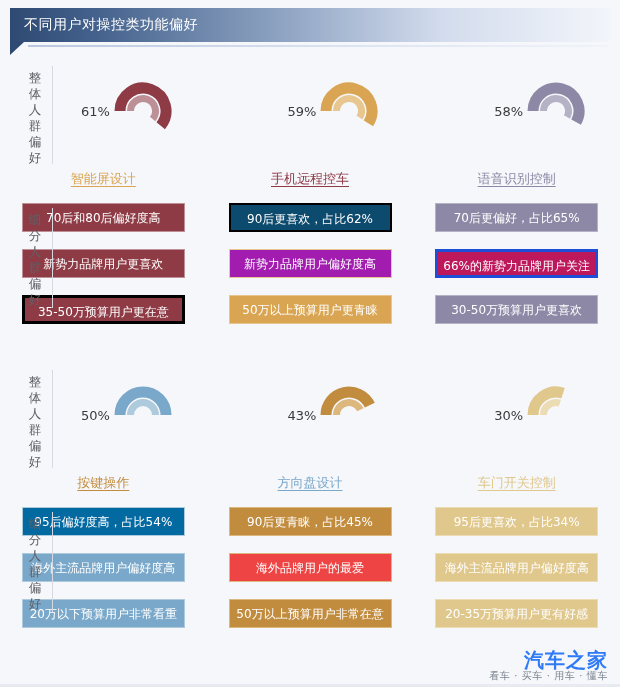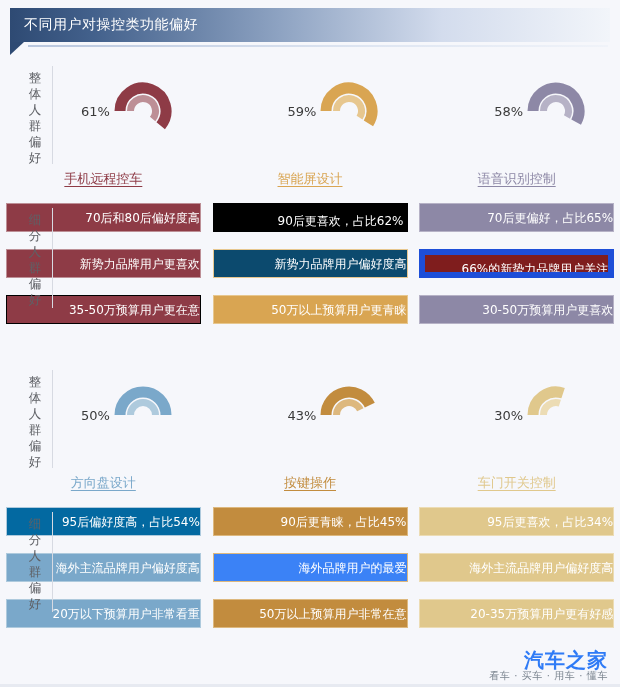--- a/index.html
+++ b/index.html
@@ -72,22 +72,22 @@
   .ftitle{
     font-size:13px;text-decoration:underline;text-underline-offset:3px;
     white-space:nowrap;
   }
 
   
   .tags{padding-top:10px;}
   .tag-row{display:flex;height:30px;margin-bottom:16px;}
   .tag-cell{flex:1;display:flex;align-items:center;justify-content:center;}
   .tag{
-    width:195px;height:29px;line-height:29px;
-    text-align:right;color:#ffffff;font-size:12px;
+    width:163px;height:29px;line-height:29px;
+    text-align:center;color:#ffffff;font-size:12px;
     white-space:nowrap;overflow:hidden;
     box-sizing:border-box;
   }
 
   
   .footer{
     position:absolute;left:0;bottom:0;width:620px;height:36px;
   }
   .logo{
     position:absolute;right:12px;bottom:6px;text-align:right;
@@ -150,64 +150,64 @@
          <div class="pct">58%</div>
          <svg class="donut" width="62" height="62" viewBox="0 0 62 62">
       <path d="M 8 30.999999999999996 A 23 23 0 1 1 51.15505364100886 42.08033450433945" fill="none" stroke="#8d88a6" stroke-width="11"></path>
       <path d="M 18.5 31 A 12.5 12.5 0 1 1 41.9538335005483 37.021920926271434" fill="none" stroke="#b6b2c6" stroke-width="7"></path>
     </svg>
        </div>
         </div>
       </div>
       <div class="title-row">
         <div class="title-cell">
+          <a class="ftitle" href="#" style="color:#d9a552;text-decoration-color:#d9a552">智能屏设计</a>
+        </div>
+        <div class="title-cell">
           <a class="ftitle" href="#" style="color:#8e3b46;text-decoration-color:#8e3b46">手机远程控车</a>
-        </div>
-        <div class="title-cell">
-          <a class="ftitle" href="#" style="color:#d9a552;text-decoration-color:#d9a552">智能屏设计</a>
         </div>
         <div class="title-cell">
           <a class="ftitle" href="#" style="color:#8d88a6;text-decoration-color:#8d88a6">语音识别控制</a>
         </div>
       </div>
       <div class="vlabel" style="top: 156px;">
         <span>细</span>
         <span>分</span>
         <span>人</span>
         <span>群</span>
         <span>偏</span>
         <span>好</span>
       </div>
       <div class="vdivider" style="top: 152px; height: 100px;"></div>
       <div class="tags">
         <div class="tag-row">
           <div class="tag-cell">
             <div class="tag" style="background:#8e3b46;border:1px solid #bd8f96">70后和80后偏好度高</div>
           </div>
           <div class="tag-cell">
-            <div class="tag" style="background:#000000;border:4px solid #000000">90后更喜欢，占比62%</div>
+            <div class="tag" style="background:#0c4a6e;border:2px solid #000000">90后更喜欢，占比62%</div>
           </div>
           <div class="tag-cell">
             <div class="tag" style="background:#8d88a6;border:1px solid #b6b2c6">70后更偏好，占比65%</div>
           </div>
         </div>
         <div class="tag-row">
           <div class="tag-cell">
             <div class="tag" style="background:#8e3b46;border:1px solid #bd8f96">新势力品牌用户更喜欢</div>
           </div>
           <div class="tag-cell">
-            <div class="tag" style="background:#0c4a6e;border:1px solid #e7c78f">新势力品牌用户偏好度高</div>
-          </div>
-          <div class="tag-cell">
-            <div class="tag" style="background:#7f1d1d;border:6px solid #1d4ed8">66%的新势力品牌用户关注</div>
-          </div>
-        </div>
-        <div class="tag-row">
-          <div class="tag-cell">
-            <div class="tag" style="background:#8e3b46;border:1px solid #000000">35-50万预算用户更在意</div>
+            <div class="tag" style="background:#a21caf;border:1px solid #e7c78f">新势力品牌用户偏好度高</div>
+          </div>
+          <div class="tag-cell">
+            <div class="tag" style="background:#be185d;border:3px solid #1d4ed8">66%的新势力品牌用户关注</div>
+          </div>
+        </div>
+        <div class="tag-row">
+          <div class="tag-cell">
+            <div class="tag" style="background:#8e3b46;border:3px solid #000000">35-50万预算用户更在意</div>
           </div>
           <div class="tag-cell">
             <div class="tag" style="background:#d9a552;border:1px solid #e7c78f">50万以上预算用户更青睐</div>
           </div>
           <div class="tag-cell">
             <div class="tag" style="background:#8d88a6;border:1px solid #b6b2c6">30-50万预算用户更喜欢</div>
           </div>
         </div>
       </div>
     </div>
@@ -245,24 +245,24 @@
          <div class="pct">30%</div>
          <svg class="donut" width="62" height="62" viewBox="0 0 62 62">
       <path d="M 8 30.999999999999996 A 23 23 0 0 1 38.10739087062379 9.12570012521147" fill="none" stroke="#e0c88c" stroke-width="11"></path>
       <path d="M 18.5 31 A 12.5 12.5 0 0 1 34.862712429686844 19.11179354631058" fill="none" stroke="#ecdcb4" stroke-width="7"></path>
     </svg>
        </div>
         </div>
       </div>
       <div class="title-row">
         <div class="title-cell">
+          <a class="ftitle" href="#" style="color:#c28c3e;text-decoration-color:#c28c3e">按键操作</a>
+        </div>
+        <div class="title-cell">
           <a class="ftitle" href="#" style="color:#7aa8ca;text-decoration-color:#7aa8ca">方向盘设计</a>
-        </div>
-        <div class="title-cell">
-          <a class="ftitle" href="#" style="color:#c28c3e;text-decoration-color:#c28c3e">按键操作</a>
         </div>
         <div class="title-cell">
           <a class="ftitle" href="#" style="color:#e0c88c;text-decoration-color:#e0c88c">车门开关控制</a>
         </div>
       </div>
       <div class="vlabel" style="top: 156px;">
         <span>细</span>
         <span>分</span>
         <span>人</span>
         <span>群</span>
@@ -280,21 +280,21 @@
           </div>
           <div class="tag-cell">
             <div class="tag" style="background:#e0c88c;border:1px solid #ecdcb4">95后更喜欢，占比34%</div>
           </div>
         </div>
         <div class="tag-row">
           <div class="tag-cell">
             <div class="tag" style="background:#7aa8ca;border:1px solid #aecadd">海外主流品牌用户偏好度高</div>
           </div>
           <div class="tag-cell">
-            <div class="tag" style="background:#3b82f6;border:1px solid #ddb87e">海外品牌用户的最爱</div>
+            <div class="tag" style="background:#ef4444;border:1px solid #ddb87e">海外品牌用户的最爱</div>
           </div>
           <div class="tag-cell">
             <div class="tag" style="background:#e0c88c;border:1px solid #ecdcb4">海外主流品牌用户偏好度高</div>
           </div>
         </div>
         <div class="tag-row">
           <div class="tag-cell">
             <div class="tag" style="background:#7aa8ca;border:1px solid #aecadd">20万以下预算用户非常看重</div>
           </div>
           <div class="tag-cell">

